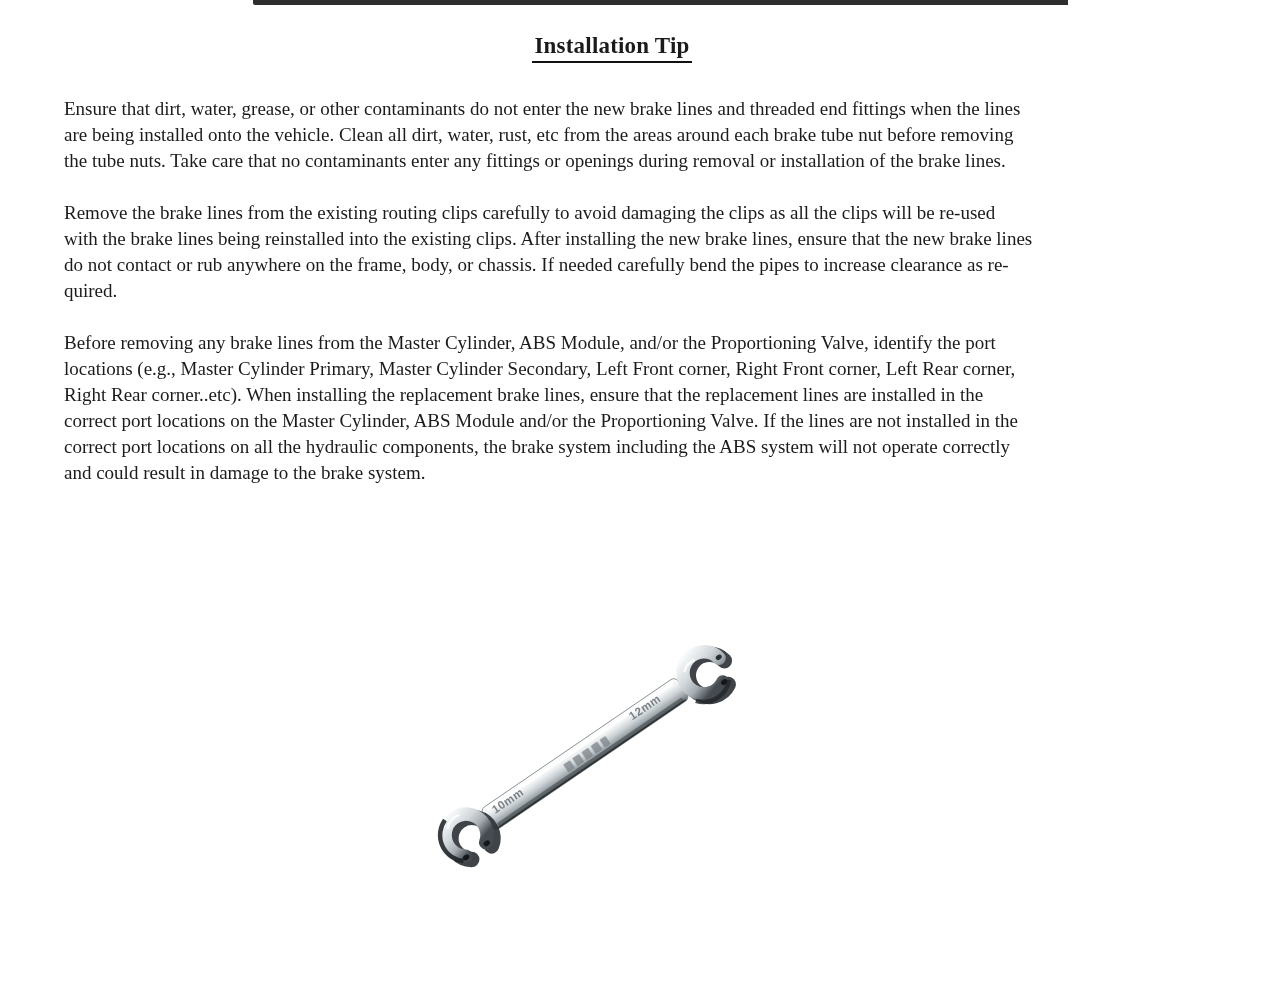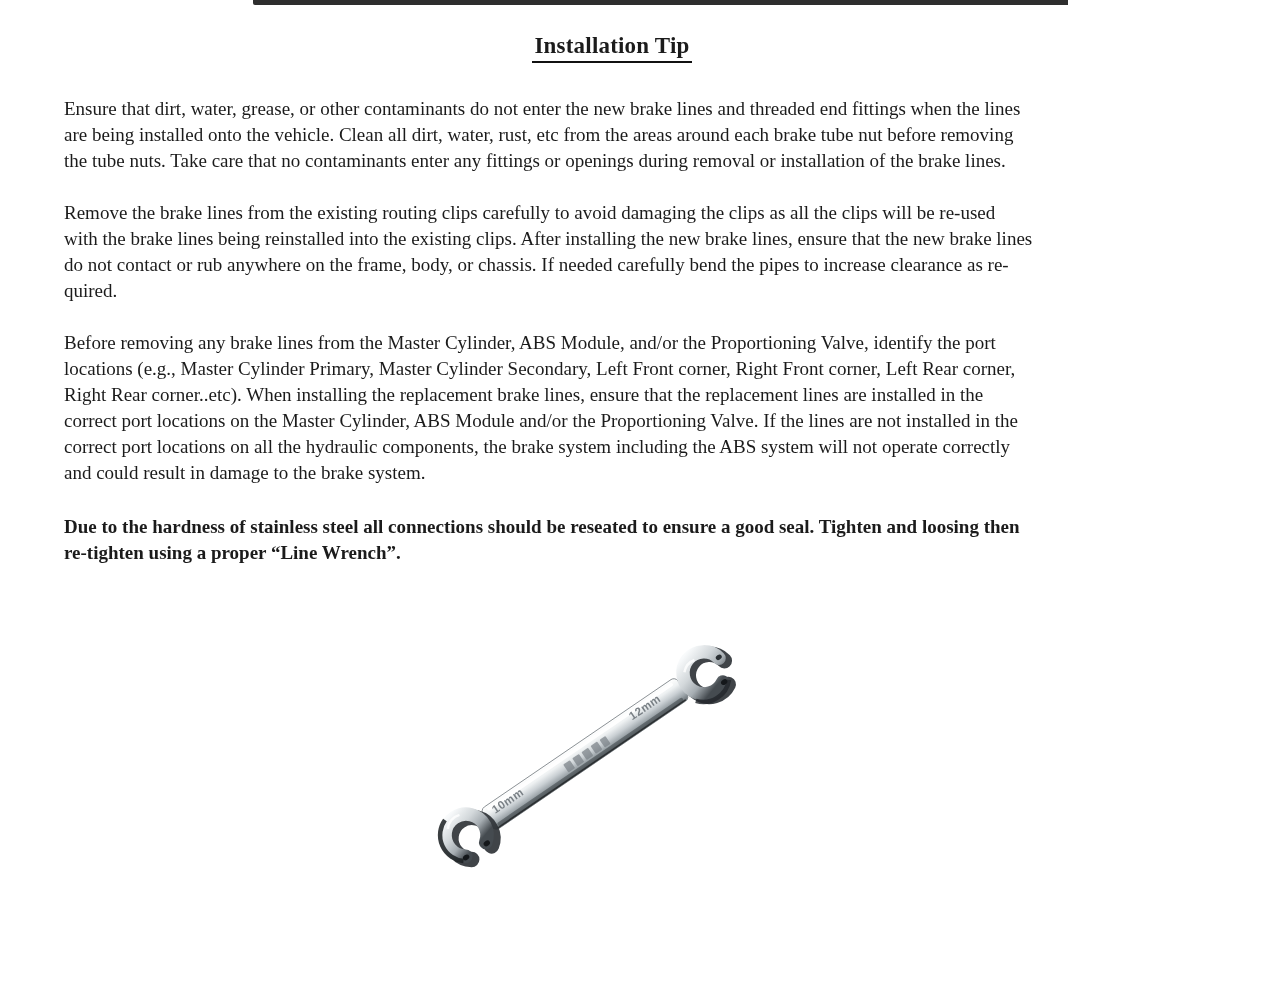--- a/index.html
+++ b/index.html
@@ -91,22 +91,20 @@
     <p class="para">Remove the brake lines from the existing routing clips carefully to avoid damaging the clips as all the clips will be re-used
 with the brake lines being reinstalled into the existing clips. After installing the new brake lines, ensure that the new brake lines
 do not contact or rub anywhere on the frame, body, or chassis. If needed carefully bend the pipes to increase clearance as re-
 quired.</p>
     <p class="para">Before removing any brake lines from the Master Cylinder, ABS Module, and/or the Proportioning Valve, identify the port
 locations (e.g., Master Cylinder Primary, Master Cylinder Secondary, Left Front corner, Right Front corner, Left Rear corner,
 Right Rear corner..etc). When installing the replacement brake lines, ensure that the replacement lines are installed in the
 correct port locations on the Master Cylinder, ABS Module and/or the Proportioning Valve. If the lines are not installed in the
 correct port locations on all the hydraulic components, the brake system including the ABS system will not operate correctly
 and could result in damage to the brake system.</p>
-    <p class="para bold">Due to the hardness of stainless steel all connections should be reseated to ensure a good seal. Tighten and loosing then
-re-tighten using a proper “Line Wrench”.</p>
   </div>
 
   <svg class="wrench-svg" viewBox="0 0 330 255" xmlns="http://www.w3.org/2000/svg">
     <defs>
       <linearGradient id="chromeShaft" x1="0" y1="0" x2="0" y2="1">
         <stop offset="0" stop-color="#ffffff"></stop>
         <stop offset="0.3" stop-color="#eef1f2"></stop>
         <stop offset="0.55" stop-color="#c9cfd3"></stop>
         <stop offset="0.78" stop-color="#9aa2a7"></stop>
         <stop offset="1" stop-color="#62696e"></stop>

